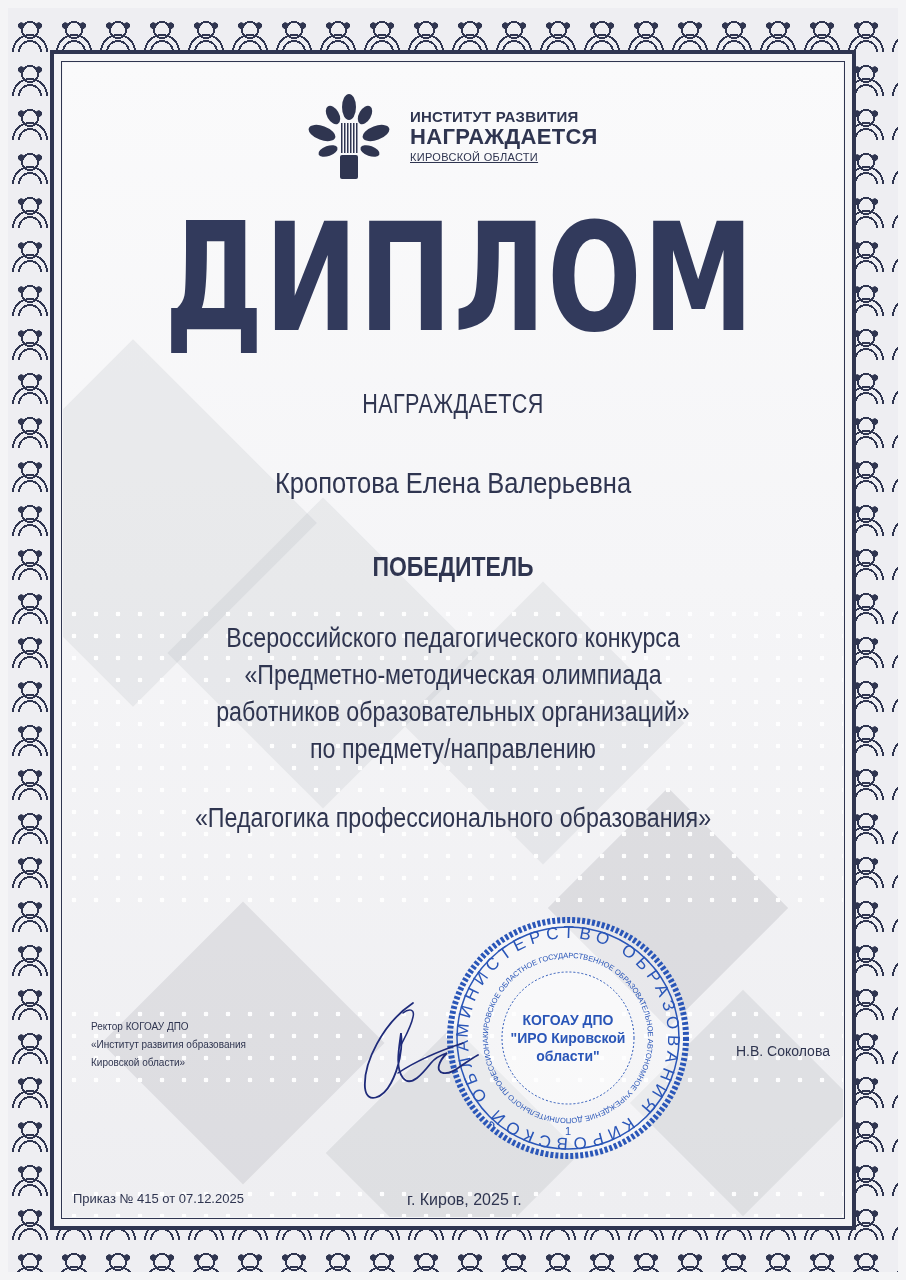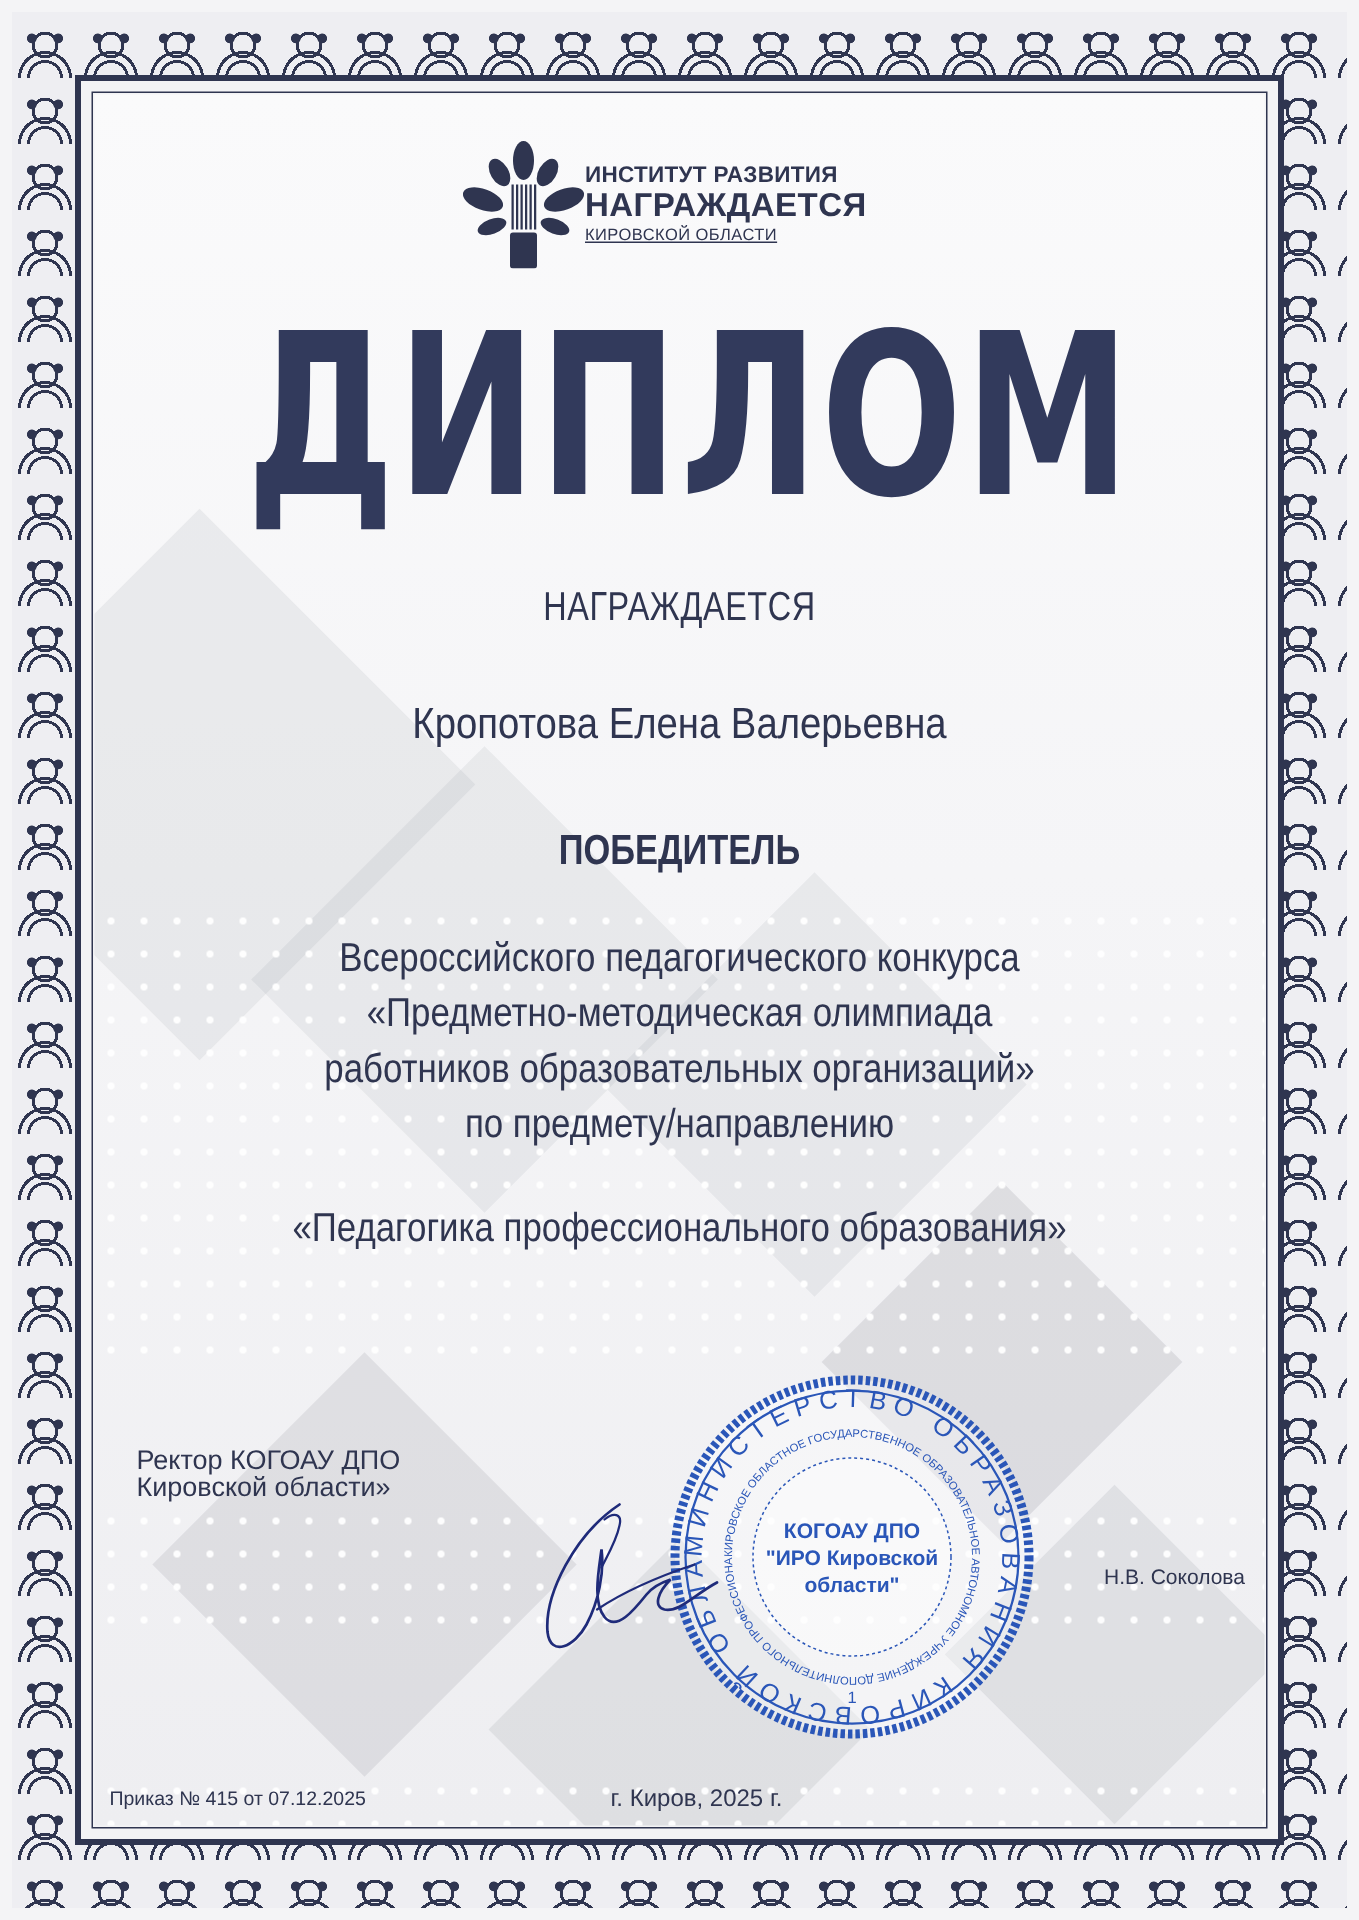--- a/index.html
+++ b/index.html
@@ -41,21 +41,21 @@
     background: rgba(120,124,135,0.10);
   }
   .dots {
     position: absolute; left: 0; width: 780px;
     background-image: radial-gradient(circle, rgba(255,255,255,0.95) 0 2.2px, transparent 2.6px);
     background-size: 22px 22px;
   }
 
   .logo {
     position: absolute; left: 245px; top: 28px; width: 300px; height: 90px;
-    display: flex; align-items: center; gap: 0;
+    display: flex; align-items: center; gap: 20px;
   }
   .logo svg { width: 82px; height: 86px; flex: none; }
   .logo-text { display: flex; flex-direction: column; }
   .logo-l1 { font-weight: 700; font-size: 15px; color: #2f3550; letter-spacing: 0.2px; line-height: 17px; }
   .logo-l2 { font-weight: 700; font-size: 22px; color: #2f3550; letter-spacing: 0.3px; line-height: 24px; }
   .logo-l3 { font-size: 11px; color: #2f3550; letter-spacing: 0.3px; line-height: 16px; text-decoration: underline; }
 
   .title {
     position: absolute; left: 0; top: 140px; width: 780px; text-align: center;
     font-family: "DejaVu Sans", sans-serif; font-weight: 700; font-size: 150px;
@@ -83,22 +83,22 @@
     transform: scaleX(0.86);
   }
   .desc div { white-space: nowrap; }
   .subject {
     position: absolute; left: 0; top: 740px; width: 780px; text-align: center;
     font-size: 27px; color: #2f3550; white-space: nowrap;
     transform: scaleX(0.86);
   }
 
   .rector {
-    position: absolute; left: 28px; top: 901px; width: 260px;
-    font-size: 18px; line-height: 18px; color: #2f3550;
+    position: absolute; left: 28px; top: 955px; width: 260px;
+    font-size: 10px; line-height: 18px; color: #2f3550;
   }
   .signer {
     position: absolute; left: 655px; top: 980px;
     font-size: 14px; color: #2f3550; margin-left: 18px;
   }
   .signature { position: absolute; left: 280px; top: 930px; width: 140px; height: 120px; }
   .stamp { position: absolute; left: 380px; top: 850px; width: 250px; height: 250px; }
 
   .footer-left {
     position: absolute; left: 10px; top: 1128px; font-size: 13px; color: #2f3550;
@@ -164,20 +164,21 @@
   <div class="desc">
     <div>Всероссийского педагогического конкурса</div>
     <div>«Предметно-методическая олимпиада</div>
     <div>работников образовательных организаций»</div>
     <div>по предмету/направлению</div>
   </div>
   <div class="subject">«Педагогика профессионального образования»</div>
 
   <div class="rector">
     <div>Ректор КОГОАУ ДПО</div>
+    <div>«Институт развития образования</div>
     <div>Кировской области»</div>
   </div>
 
   <svg class="stamp" viewBox="0 0 250 250">
     <defs>
       <path id="ringOuter" d="M125,125 m-100,0 a100,100 0 1,1 200,0 a100,100 0 1,1 -200,0"></path>
       <path id="ringInner" d="M125,125 m-80,0 a80,80 0 1,1 160,0 a80,80 0 1,1 -160,0"></path>
     </defs>
     <circle cx="125" cy="125" r="118" fill="rgba(255,255,255,0.35)" stroke="#2a56b8" stroke-width="6" stroke-dasharray="3 2"></circle>
     <circle cx="125" cy="125" r="111" fill="none" stroke="#2a56b8" stroke-width="1.5"></circle>

